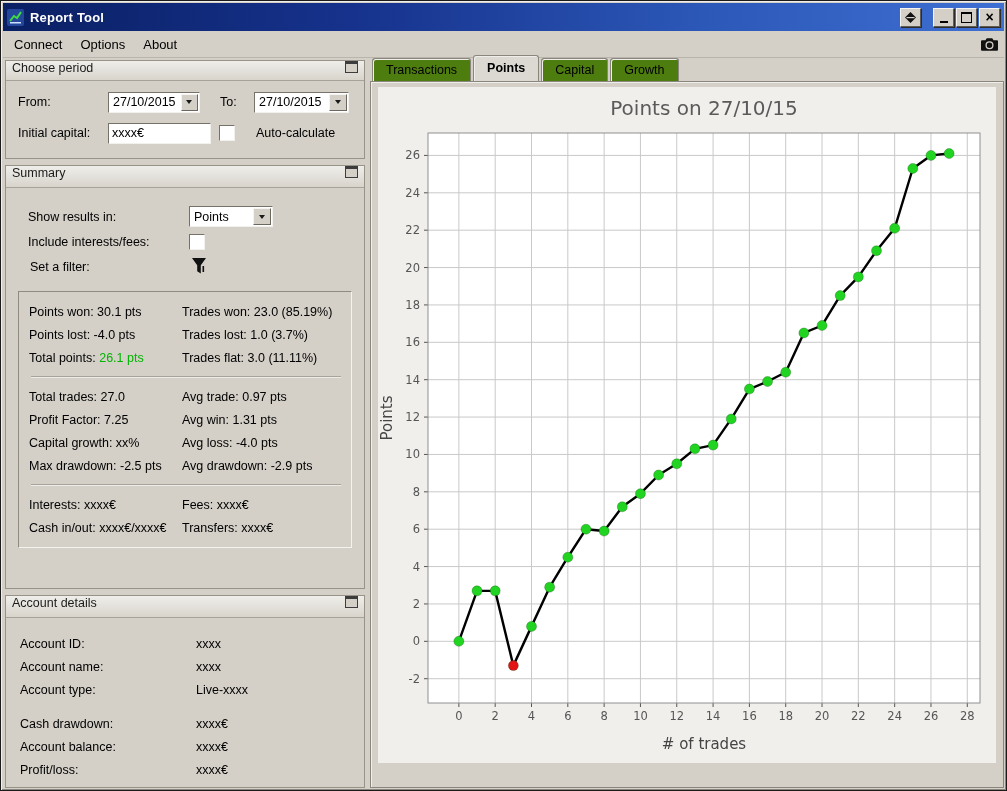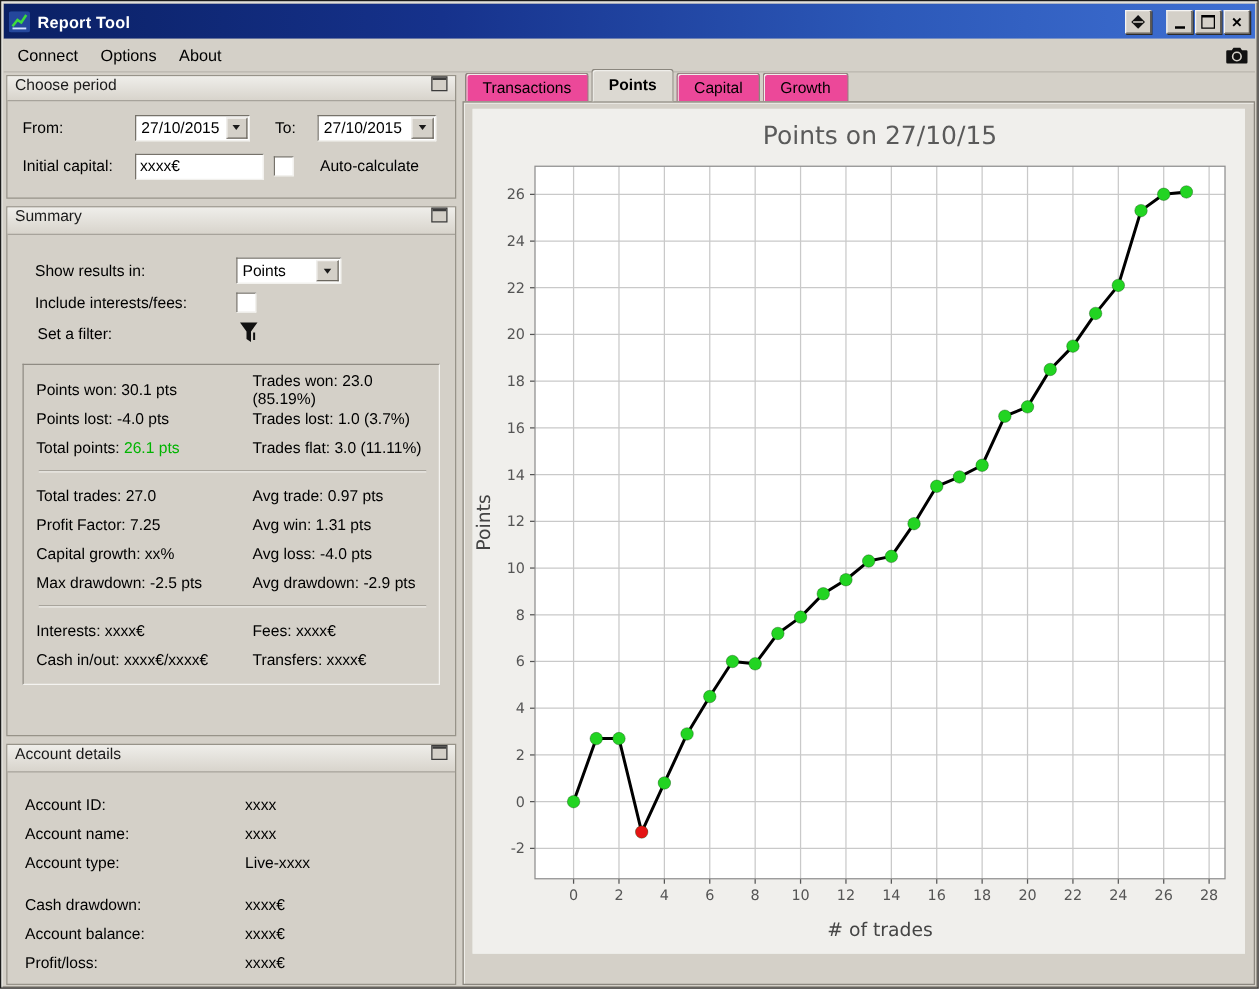--- a/index.html
+++ b/index.html
@@ -56,38 +56,38 @@
   .checkbox{width:14px;height:14px;background:#fff;border:1px solid;
     border-color:#76726a #f2f1ee #f2f1ee #76726a;flex:0 0 auto;}
   
   .sum-body{padding:16px 12px 8px 12px;}
   .sum-row{display:flex;align-items:center;height:25px;}
   .sum-lbl{width:161px;font-size:12.5px;flex:0 0 161px;}
   .stats-box{margin-top:12px;border:1px solid;border-color:#8f8b83 #f4f3f0 #f4f3f0 #8f8b83;
     padding:8px 8px 8px 10px;}
   .stats-row{display:flex;height:23px;align-items:center;font-size:12.5px;}
   .stats-cell.left{width:153px;flex:0 0 153px;}
-  .stats-cell.right{flex:1;margin-left:20px;}
+  .stats-cell.right{flex:1;}
   .stats-sep{height:0;border-top:1px solid #a8a49c;border-bottom:1px solid #edebe7;margin:7px 2px;}
   
   .acc-body{padding:14px 12px 6px 14px;}
   .acc-row{display:flex;height:23px;align-items:center;font-size:12.5px;}
   .acc-label{width:176px;flex:0 0 176px;}
   .acc-group.gap{margin-top:11px;}
   
   .statusbar{height:26px;flex:0 0 26px;display:flex;align-items:center;justify-content:space-between;
     padding:0 5px 0 7px;border-top:1px solid #b5b1a9;background:#d4d0c8;}
   .status-text{font-size:13px;color:#000;}
   .status-pane{width:50px;height:19px;border:1px solid;border-color:#8f8b83 #f4f3f0 #f4f3f0 #8f8b83;
     display:flex;align-items:center;justify-content:center;}
   .led{width:12px;height:12px;border-radius:50%;background:radial-gradient(circle at 35% 30%,#8bf08b,#2fd42f 55%,#149c14);
     border:1px solid #0d6e0d;}
   
   .tabbar{height:23px;flex:0 0 23px;display:flex;align-items:flex-end;padding-left:2px;}
-  .tab{padding:3px 13px 3px 13px;font-size:12.5px;background:#ec4899;border:1px solid #8a867e;
+  .tab{padding:3px 13px 3px 13px;font-size:12.5px;background:#4d7c0f;border:1px solid #8a867e;
     border-bottom:none;border-radius:3px 3px 0 0;margin-right:2px;height:16px;line-height:16px;
     box-shadow:inset 1px 1px 0 #efeeea;color:#000;}
   .tab.active{background:#dcd9d2;font-weight:bold;height:19px;line-height:19px;margin-top:-3px;
     position:relative;z-index:2;}
   .tab-page{flex:1;border:1px solid #8a867e;background:#d4d0c8;position:relative;min-height:0;
     box-shadow:inset 1px 1px 0 #efeeea;overflow:hidden;}
   .figure{width:618px;height:676px;margin:5px auto 0 auto;background:#f0efec;}
   .figure svg{display:block;font-family:"DejaVu Sans",sans-serif;}
   
   .filter-btn{background:transparent;border:none;padding:0;display:flex;align-items:center;}

